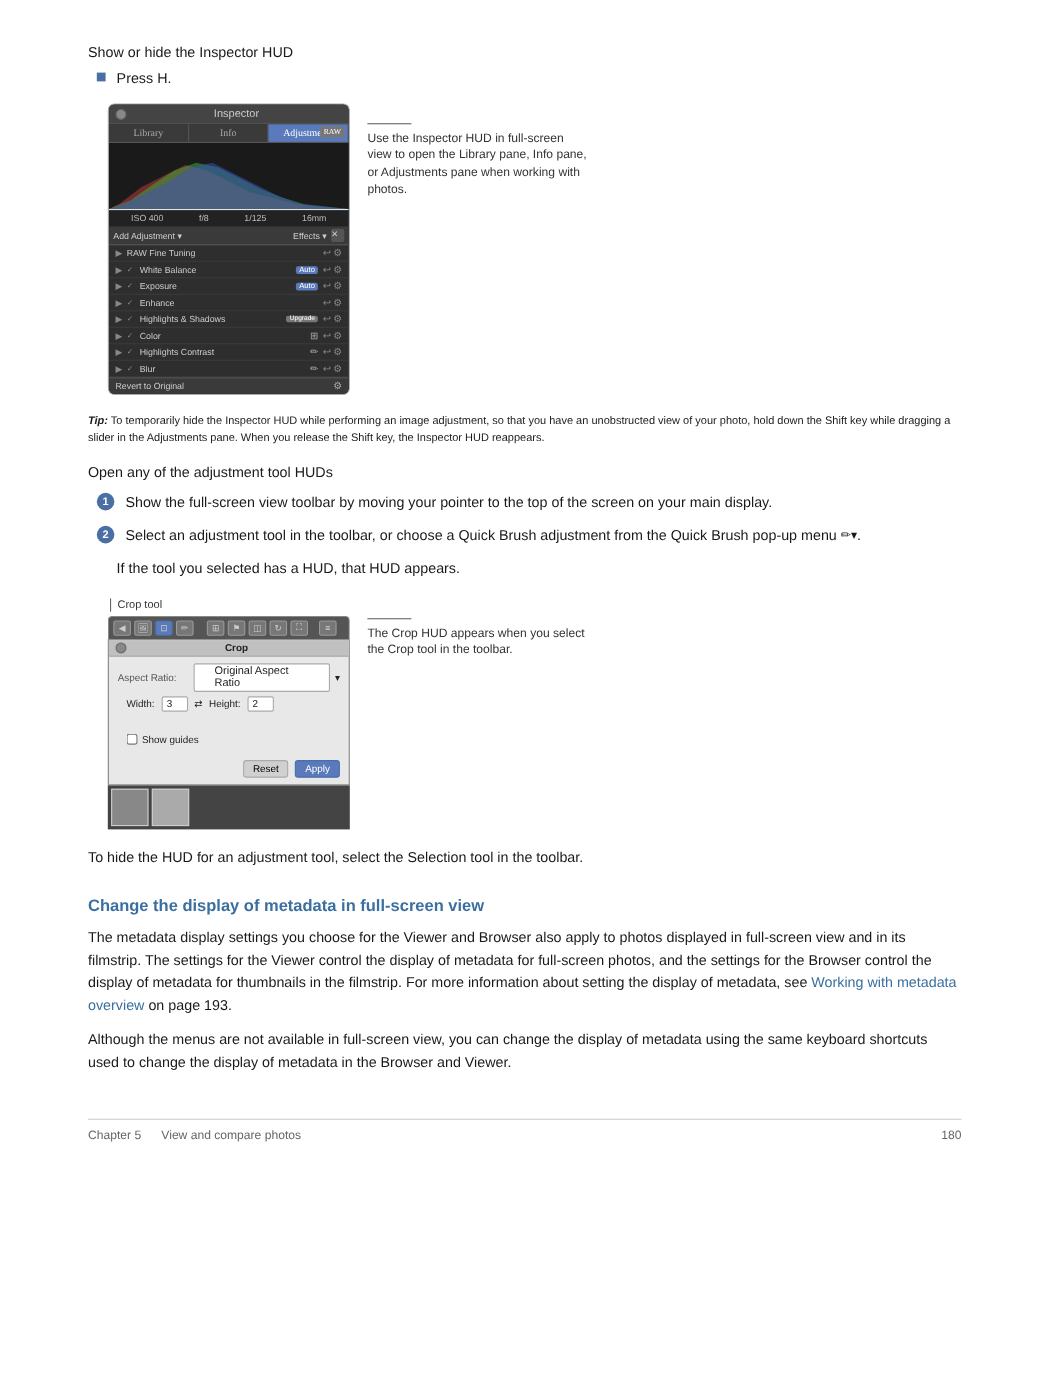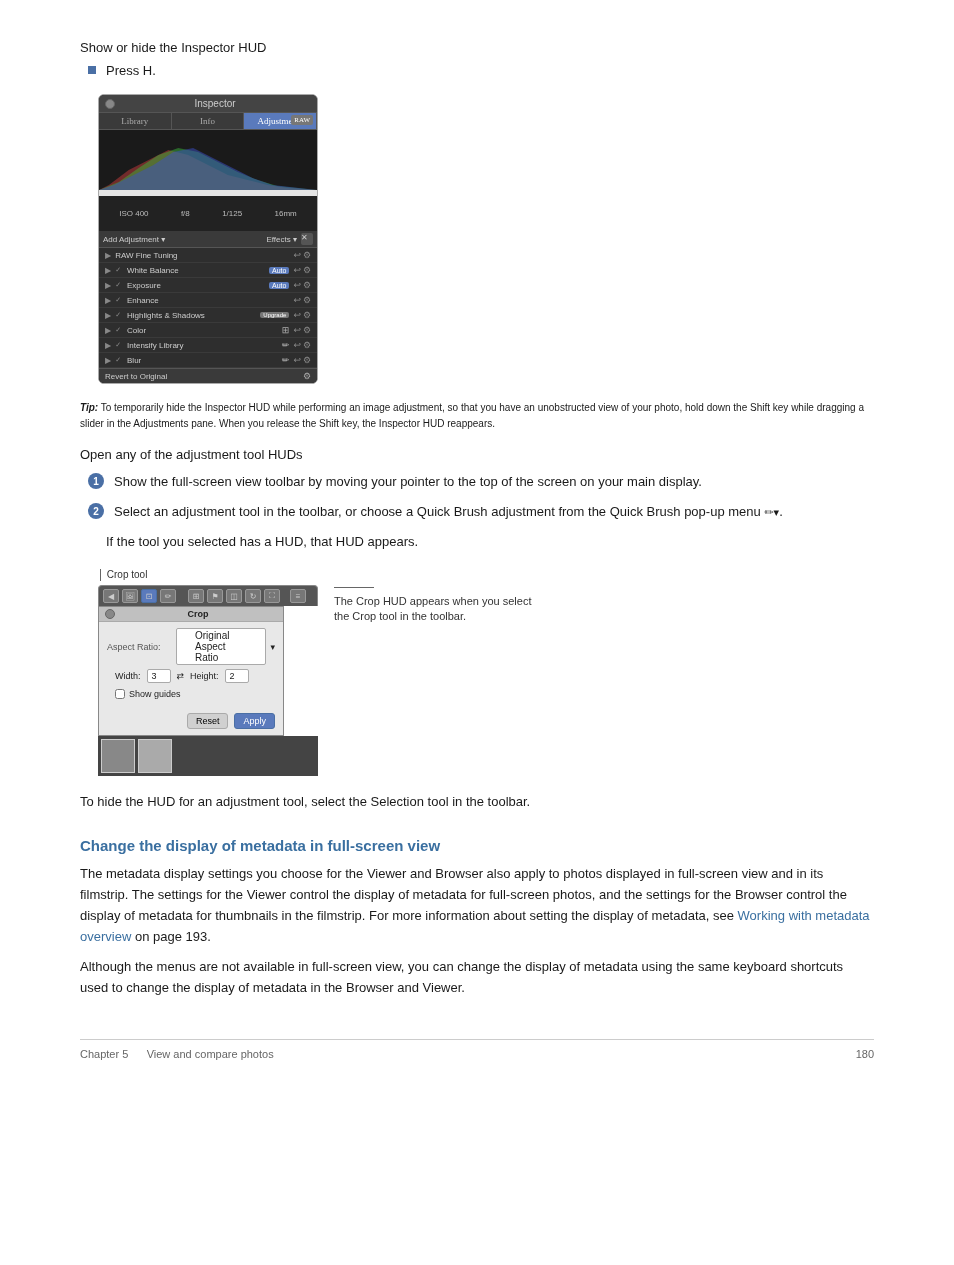--- a/index.html
+++ b/index.html
@@ -105,25 +105,25 @@
       position: relative;
       overflow: hidden;
     }
     .hud-histogram svg {
       width: 100%;
       height: 100%;
     }
     .hud-meta {
       display: flex;
       justify-content: space-around;
-      padding: 13px 4px;
+      padding: 3px 4px;
       font-size: 8px;
       color: #bbb;
       background: #222;
-      border-top: 6px solid #e5e5e5;
+      border-top: 1px solid #e5e5e5;
     }
     .hud-adjustments {
       background: #2e2e2e;
     }
     .hud-adj-toolbar {
       display: flex;
       align-items: center;
       padding: 2px 4px;
       background: #3a3a3a;
       border-bottom: 1px solid #555;
@@ -260,21 +260,21 @@
       display: flex; align-items: center; justify-content: center;
       font-size: 8px; color: #ccc;
     }
     .toolbar-icon-box.active {
       background: #5a7abc;
       border-color: #4a6fa5;
     }
     .crop-hud-panel {
       border: 1px solid #888;
       background: #e8e8e8;
-      width: 186px;
+      width: 220px;
       font-size: 9px;
       color: #222;
     }
     .crop-hud-header {
       background: #c0c0c0;
       display: flex;
       align-items: center;
       padding: 2px 6px;
       border-bottom: 1px solid #aaa;
       gap: 4px;
@@ -299,21 +299,21 @@
       background: #fff;
       border: 1px solid #aaa;
       padding: 1px 18px;
       border-radius: 2px;
       flex: 1;
       font-size: 10px;
     }
     .crop-wh-row {
       display: flex;
       align-items: center;
-      margin-bottom: 6px;
+      margin-bottom: 20px;
       gap: 6px;
       font-size: 9px;
       padding-left: 8px;
     }
     .crop-num-input {
       background: #fff;
       border: 1px solid #aaa;
       padding: 1px 4px;
       border-radius: 2px;
       width: 24px;
@@ -503,21 +503,21 @@
             <span class="name">Color</span>
             <span style="font-size:9px;color:#aaa;">⊞</span>
             <div class="icons">
                 <span>↩</span>
                 <span>⚙</span>
               </div>
           </div>
           <div class="hud-adj-row">
             <span class="arrow">▶</span>
             <span style="color:#888;margin-right:2px;font-size:7px;">✓</span>
-            <span class="name">Intensify Library</span>
+            <span class="name">Highlights Contrast</span>
             <span style="font-size:9px;color:#aaa;">✏</span>
             <div class="icons">
                 <span>↩</span>
                 <span>⚙</span>
               </div>
           </div>
           <div class="hud-adj-row">
             <span class="arrow">▶</span>
             <span style="color:#888;margin-right:2px;font-size:7px;">✓</span>
             <span class="name">Blur</span>
@@ -527,20 +527,24 @@
                 <span>⚙</span>
               </div>
           </div>
           <div class="hud-revert">
             <span>Revert to Original</span>
             <span style="font-size:9px;color:#aaa;">⚙</span>
           </div>
         </div>
       </div>
 
+      <div class="callout-line">
+        <div class="callout-dash"></div>
+        <span class="callout-text">Use the Inspector HUD in full-screen view to open the Library pane, Info pane, or Adjustments pane when working with photos.</span>
+      </div>
     </div>
 
     <p class="tip-para">
       <em>Tip:</em><span>  To temporarily hide the Inspector HUD while performing an image adjustment, so that you have an unobstructed view of your photo, hold down the Shift key while dragging a slider in the Adjustments pane. When you release the Shift key, the Inspector HUD reappears.</span>
     </p>
   </div>
 
   <div>
     <div class="section-heading">Open any of the adjustment tool HUDs</div>
 

